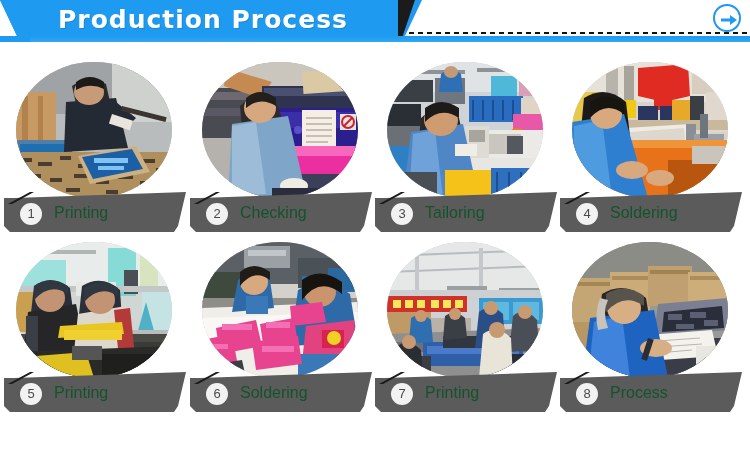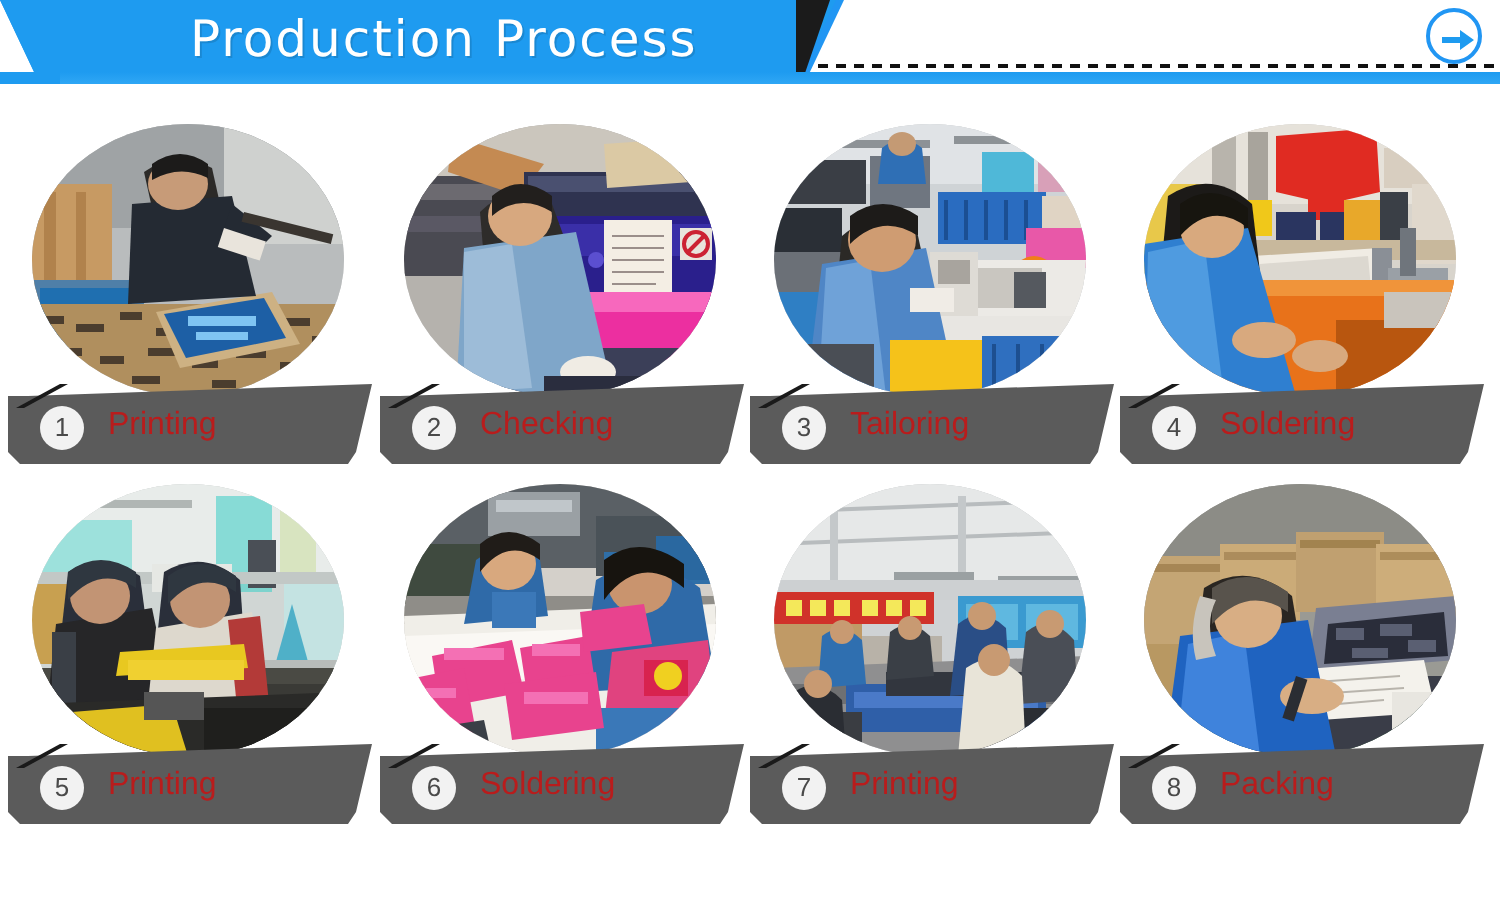--- a/index.html
+++ b/index.html
@@ -20,27 +20,26 @@
     background:#2196F3;
     clip-path:polygon(0 0, 422px 0, 404px 38px, 18px 38px);
   }
   .header-blue2{
     position:absolute;left:0;top:0;width:418px;height:36px;
     background:#1E9BF0;
     clip-path:polygon(0 0, 418px 0, 401px 36px, 17px 36px);
   }
   .header-title{
     position:absolute;left:58px;top:5px;
-    font-size:25px;font-weight:normal;
+    font-size:25px;font-weight:bold;
     color:#ffffff;
     letter-spacing:1px;
     font-family:"DejaVu Sans","Liberation Sans",sans-serif;
     text-shadow:1px 1px 0 rgba(0,0,0,0.12);
     white-space:nowrap;
-    margin-left:37px;
   }
   .header-wedge{
     position:absolute;left:398px;top:0;width:24px;height:38px;
     background:#1b1b1b;
     clip-path:polygon(0 0, 17px 0, 4px 38px, 0 38px);
   }
   .header-dash{
     position:absolute;left:409px;top:32px;width:341px;height:2px;
     background:repeating-linear-gradient(to right,#111 0 5px,transparent 5px 9px);
   }
@@ -105,21 +104,21 @@
     background:#f2f2f2;
     color:#4a4a4a;
     font-size:13px;
     line-height:22px;
     text-align:center;
     font-family:"Liberation Sans",sans-serif;
   }
   .step-label{
     position:absolute;left:50px;top:10px;
     font-size:16px;
-    color:#b91c1c;
+    color:#14532d;
     line-height:22px;
     white-space:nowrap;
     font-family:"Liberation Sans",sans-serif;
   }
 </style>
 </head>
 <body>
 
 <div class="header">
   <div class="header-blue"></div>
@@ -537,17 +536,17 @@
           <path d="M34 52 Q52 40 72 54 L72 64 Q52 50 34 70 Z" fill="#58534c"></path>
           <path d="M28 56 Q22 72 26 88 L36 86 Q30 70 36 58 Z" fill="#c8c4bc"></path>
           <ellipse cx="84" cy="106" rx="16" ry="9" fill="#d8ae84"></ellipse>
           <rect x="76" y="96" width="6" height="22" fill="#2a2d33" transform="rotate(18 76 96)"></rect>
         </svg>
       </div>
       <div class="banner">
         <div class="banner-shape"></div>
         <div class="banner-notch"></div>
         <div class="badge">8</div>
-        <div class="step-label">Packing</div>
+        <div class="step-label">Process</div>
       </div>
     </div>
   </div>
 </div>
 
 </body></html>

